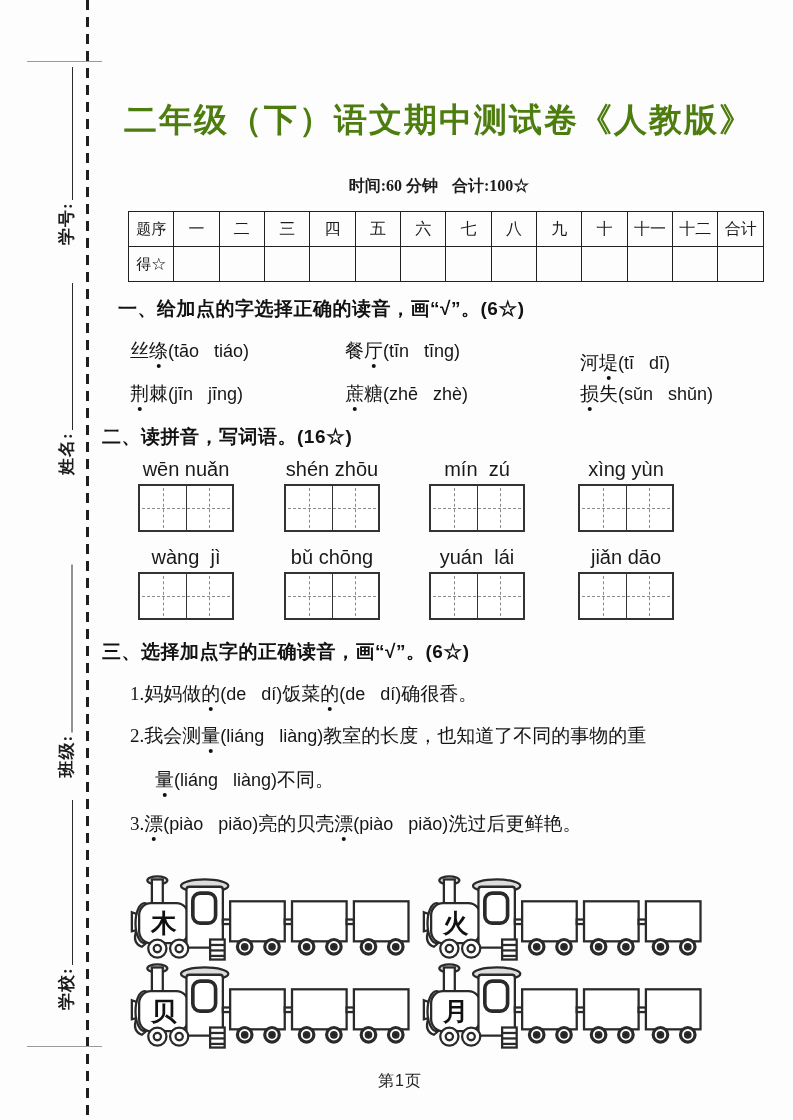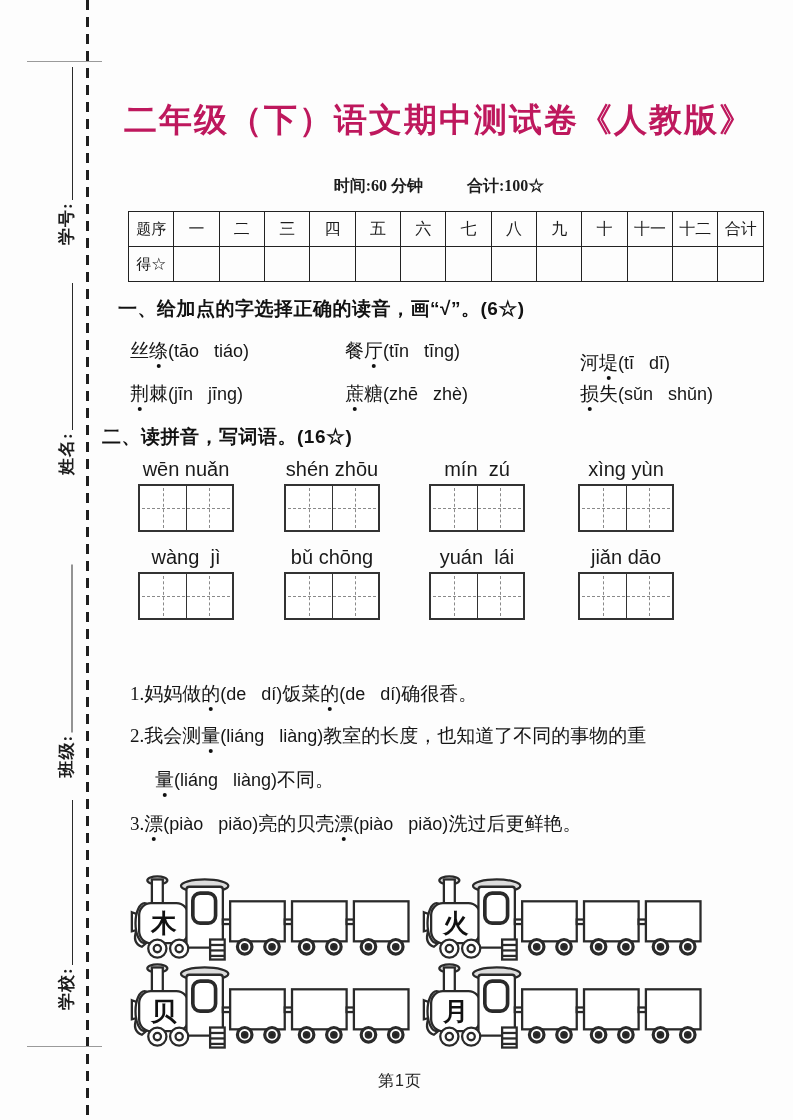--- a/index.html
+++ b/index.html
@@ -29,27 +29,27 @@
   .side-field .blank { flex:1; border-bottom:1.6px solid #2a2a2a; height:55%; margin-left:2px; }
   .sf1 { left:-23px; top:143px; width:178px; }
   .sf2 { left:-30px; top:366px; width:192px; }
   .sf3 { left:-41px; top:658px; width:213px; }
   .sf4 { left:-39px; top:892px; width:210px; }
 
   .content { position:absolute; left:100px; top:0; width:678px; height:1120px; }
 
   .title {
     position:absolute; top:98px; left:0; width:100%; text-align:center;
-    font-size:33px; font-weight:bold; letter-spacing:2px; color:#be185d;
+    font-size:33px; font-weight:bold; letter-spacing:2px; color:#4d7c0f;
   }
   .subtitle {
     position:absolute; top:176px; left:0; width:100%; text-align:center;
     font-family:"Liberation Serif", serif; font-weight:bold; font-size:16px;
   }
-  .subtitle span { margin:0 20px; white-space:pre; }
+  .subtitle span { margin:0 5px; white-space:pre; }
 
   table.score {
     position:absolute; top:211px; left:28px; width:636px;
     border-collapse:collapse; table-layout:fixed;
     font-family:"Liberation Serif", serif;
   }
   table.score td {
     border:1.5px solid #222; text-align:center; font-size:16px; font-weight:normal;
     height:35px; overflow:hidden;
   }
@@ -231,20 +231,21 @@
       </div>
     <div class="write-box box-r2 bx3">
         <div class="cell"></div>
         <div class="cell"></div>
       </div>
     <div class="write-box box-r2 bx4">
         <div class="cell"></div>
         <div class="cell"></div>
       </div>
 
+    <div class="q-head qh3">三、选择加点字的正确读音，画“√”。(6☆)</div>
     <div class="q3-line l1"><span>1.妈妈做</span><span class="dot-under">的</span><span class="pinyin">(de   dí)</span><span>饭菜</span><span class="dot-under">的</span><span class="pinyin">(de   dí)</span><span>确很香。</span></div>
     <div class="q3-line l2"><span>2.我会测</span><span class="dot-under">量</span><span class="pinyin">(liáng   liàng)</span><span>教室的长度，也知道了不同的事物的重</span></div>
     <div class="q3-line l3"><span class="dot-under">量</span><span class="pinyin">(liáng   liàng)</span><span>不同。</span></div>
     <div class="q3-line l4"><span>3.</span><span class="dot-under">漂</span><span class="pinyin">(piào   piǎo)</span><span>亮的贝壳</span><span class="dot-under">漂</span><span class="pinyin">(piào   piǎo)</span><span>洗过后更鲜艳。</span></div>
 
 
     <div class="train t1">
       <svg viewBox="0 0 312 100">
         <g fill="#fff" stroke="#2a2a2a" stroke-width="2.5">
           <path d="M2,42 L13,46 L13,60 L2,63 Z"></path>

